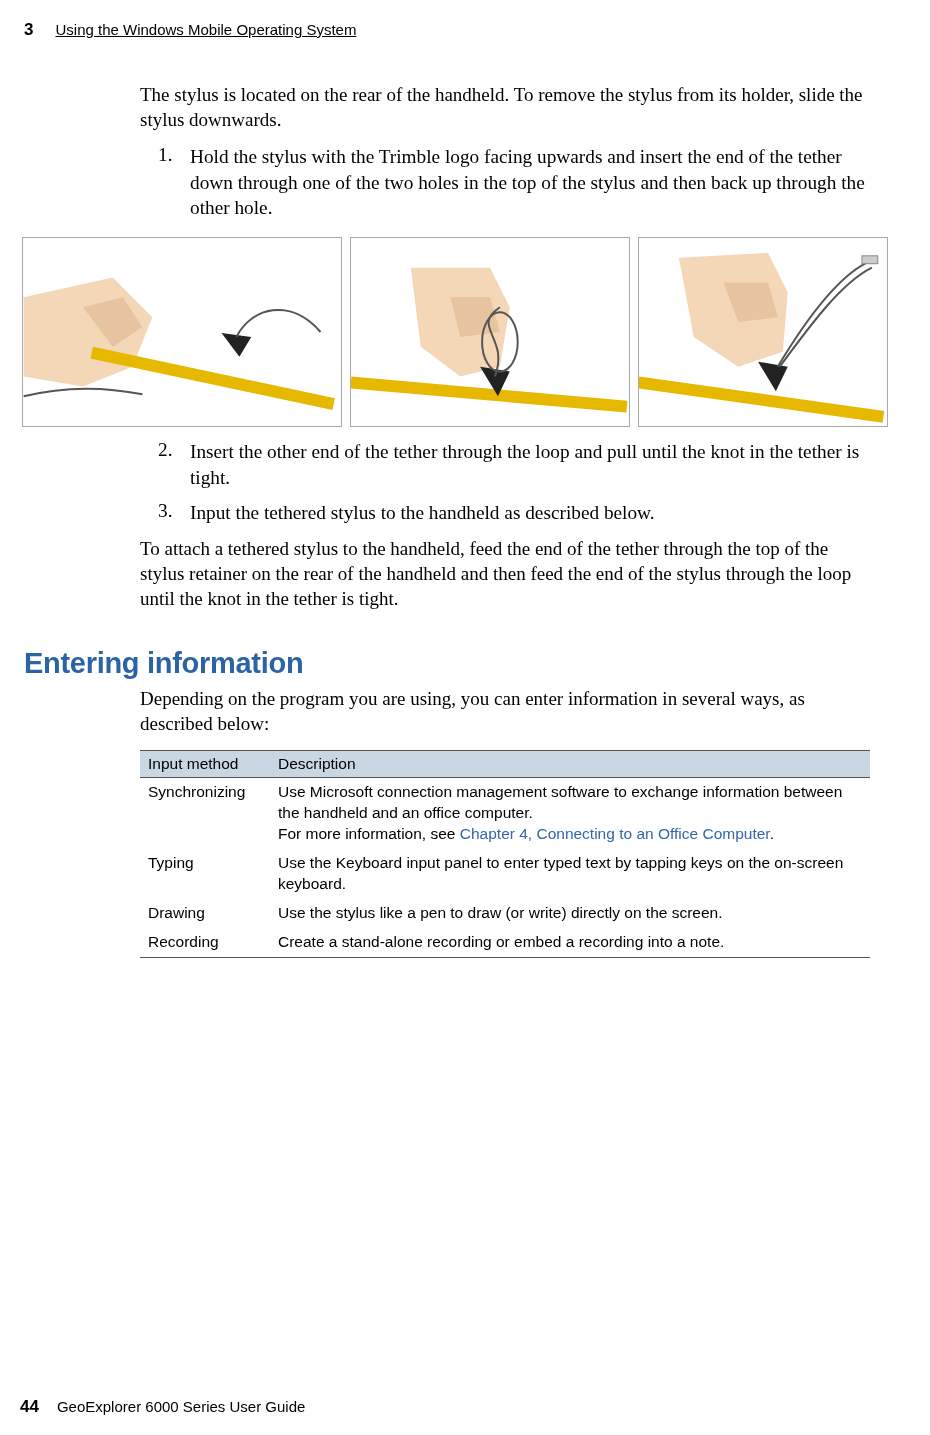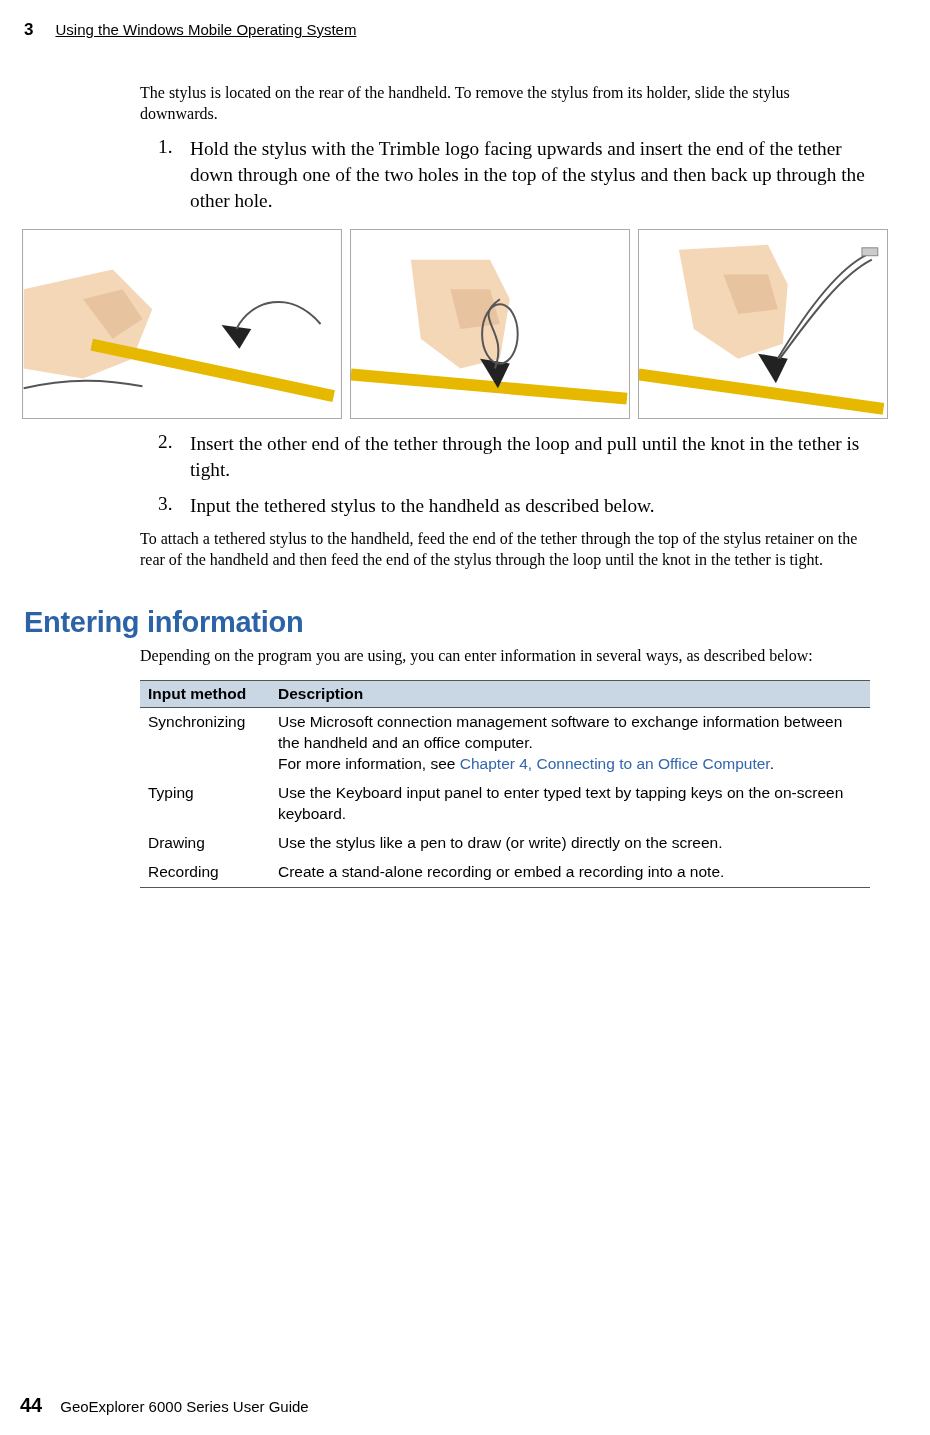--- a/index.html
+++ b/index.html
@@ -27,21 +27,21 @@
   .sans { font-family: "Segoe UI", "Helvetica Neue", Arial, sans-serif; }
   .running-head {
     display: flex;
     align-items: baseline;
     gap: 22px;
     padding-left: 4px;
   }
   .running-head .chapnum { font-weight: 700; font-size: 17px; }
   .running-head .chaptitle { font-size: 15px; text-decoration: underline; }
   .body-col { margin-left: 120px; width: 730px; }
-  p.body { font-size: 16px; line-height: 1.32; margin: 0 0 12px 0; }
+  p.body { font-size: 19px; line-height: 1.32; margin: 0 0 12px 0; }
   .ol { margin: 4px 0 10px 0; }
   .ol .item { display: flex; margin-bottom: 10px; }
   .ol .num { width: 50px; flex: 0 0 50px; font-size: 19.3px; padding-left: 18px; }
   .ol .txt { font-size: 19.3px; line-height: 1.33; }
   .image-row {
     display: flex;
     gap: 8px;
     margin: 16px 0 12px 0;
     padding: 0 2px 0 2px;
   }
@@ -67,41 +67,41 @@
   .table-wrap { margin: 14px 0 0 0; }
   table.info {
     width: 100%;
     border-collapse: collapse;
     font-size: 15.5px;
   }
   table.info thead th {
     background: var(--header-blue);
     text-align: left;
     padding: 4px 8px;
-    font-weight: 700;
+    font-weight: 400;
     border-top: 1.6px solid var(--rule-gray);
     border-bottom: 1px solid var(--rule-gray);
   }
   table.info th.col-method { width: 130px; }
   table.info tbody td {
     padding: 4px 8px;
     vertical-align: top;
     line-height: 1.35;
   }
   table.info tbody tr:last-child td { border-bottom: 1.6px solid var(--rule-gray); }
   .link { color: var(--link-blue); }
   .footer {
     position: absolute;
     bottom: 18px;
     left: 20px;
     display: flex;
     align-items: baseline;
     gap: 18px;
   }
-  .footer .pagenum { font-weight: 700; font-size: 20px; }
+  .footer .pagenum { font-weight: 700; font-size: 17px; }
   .footer .doctitle { font-size: 15px; text-align: right; }
 </style>
 </head>
 <body>
 
 <div class="page">
 
   <div class="running-head sans">
     <span class="chapnum">3</span>
     <span class="chaptitle">Using the Windows Mobile Operating System</span>

